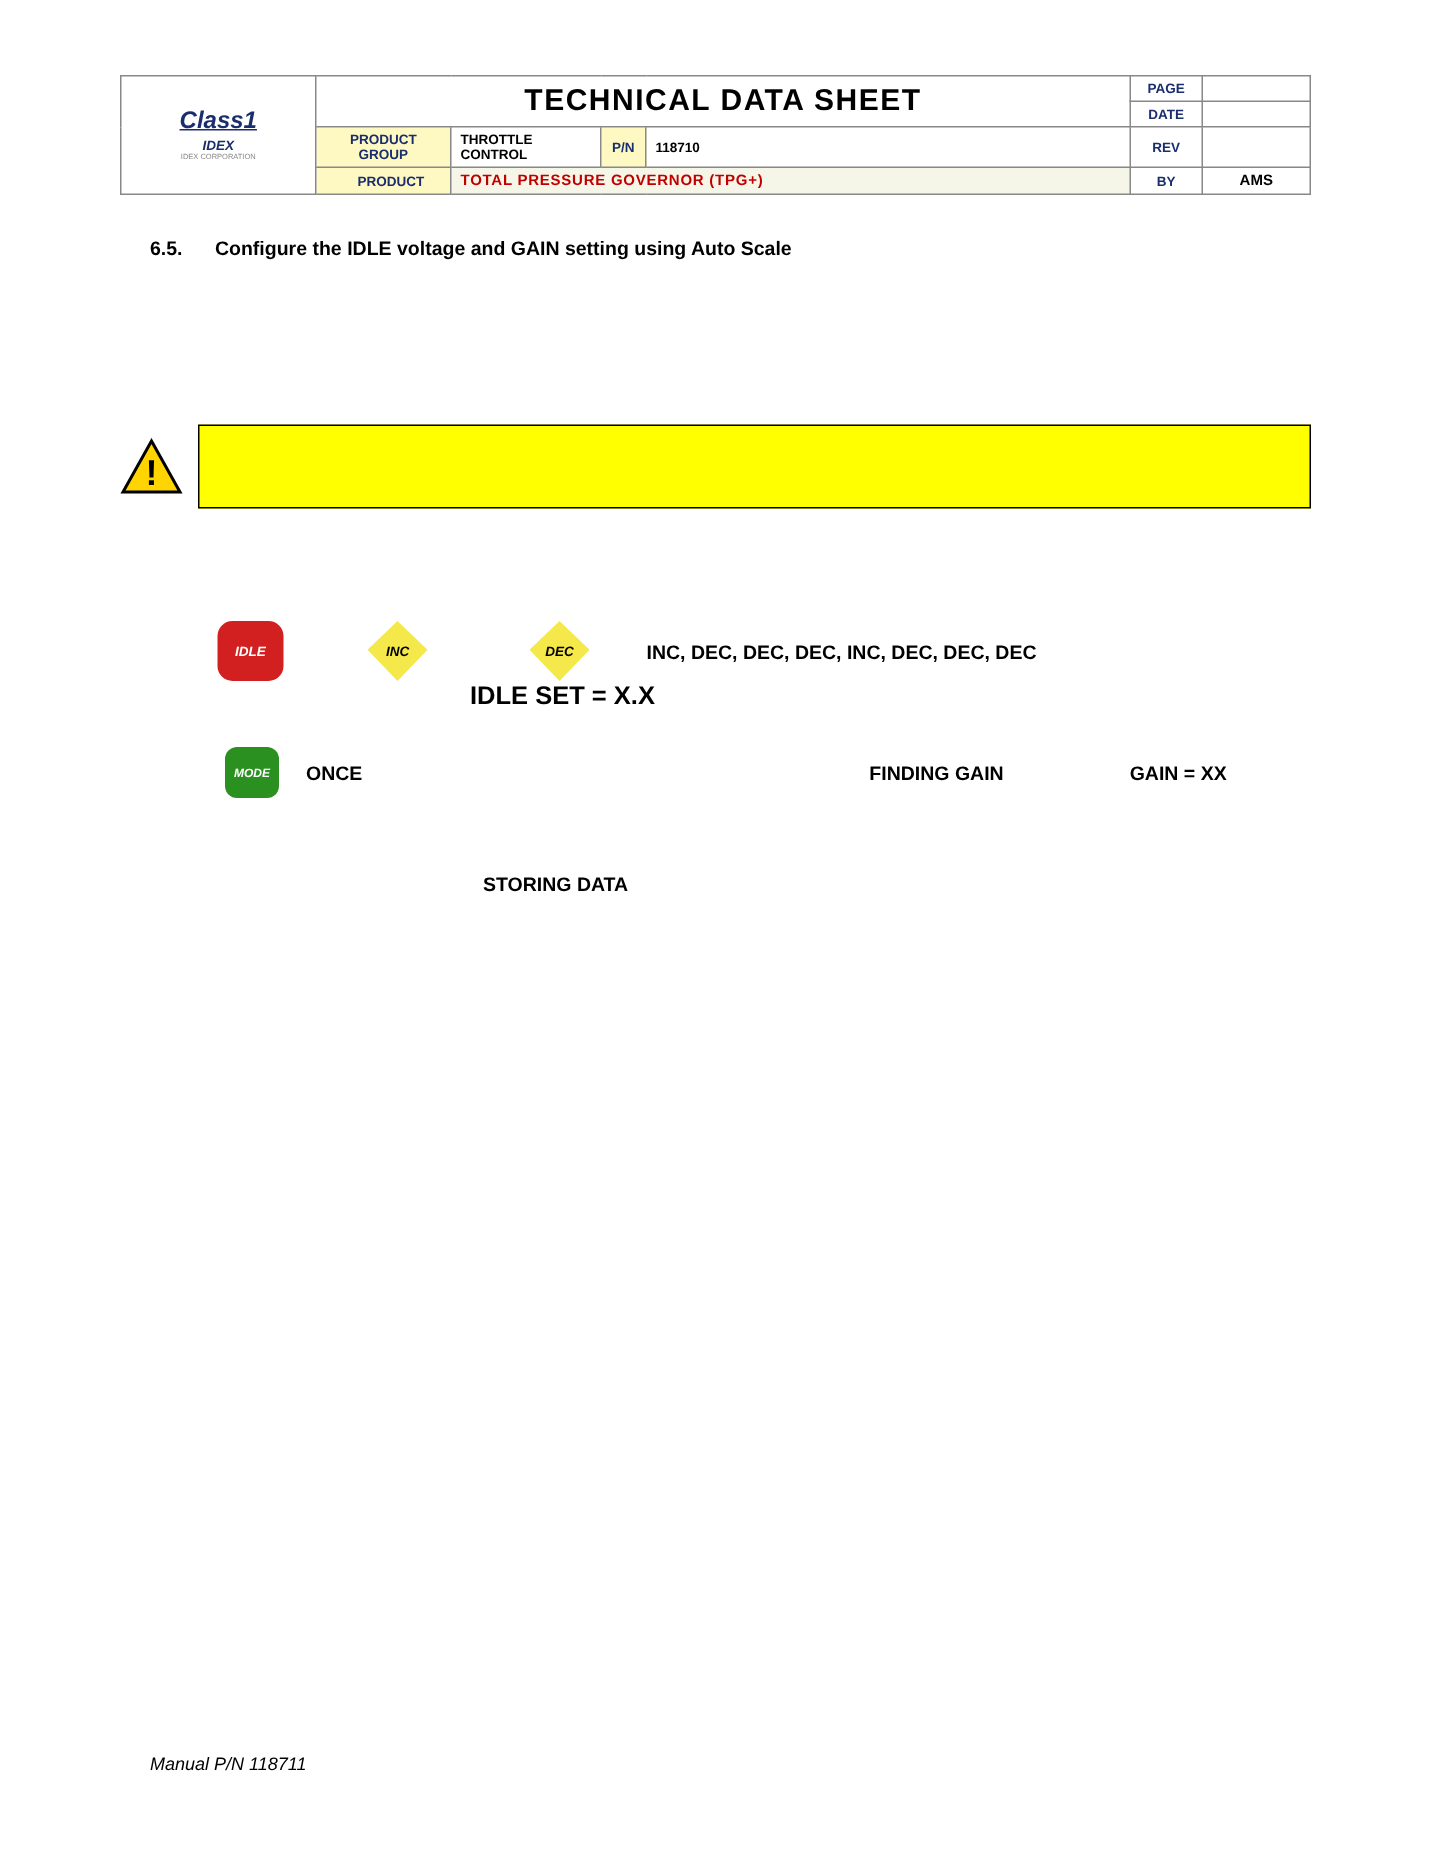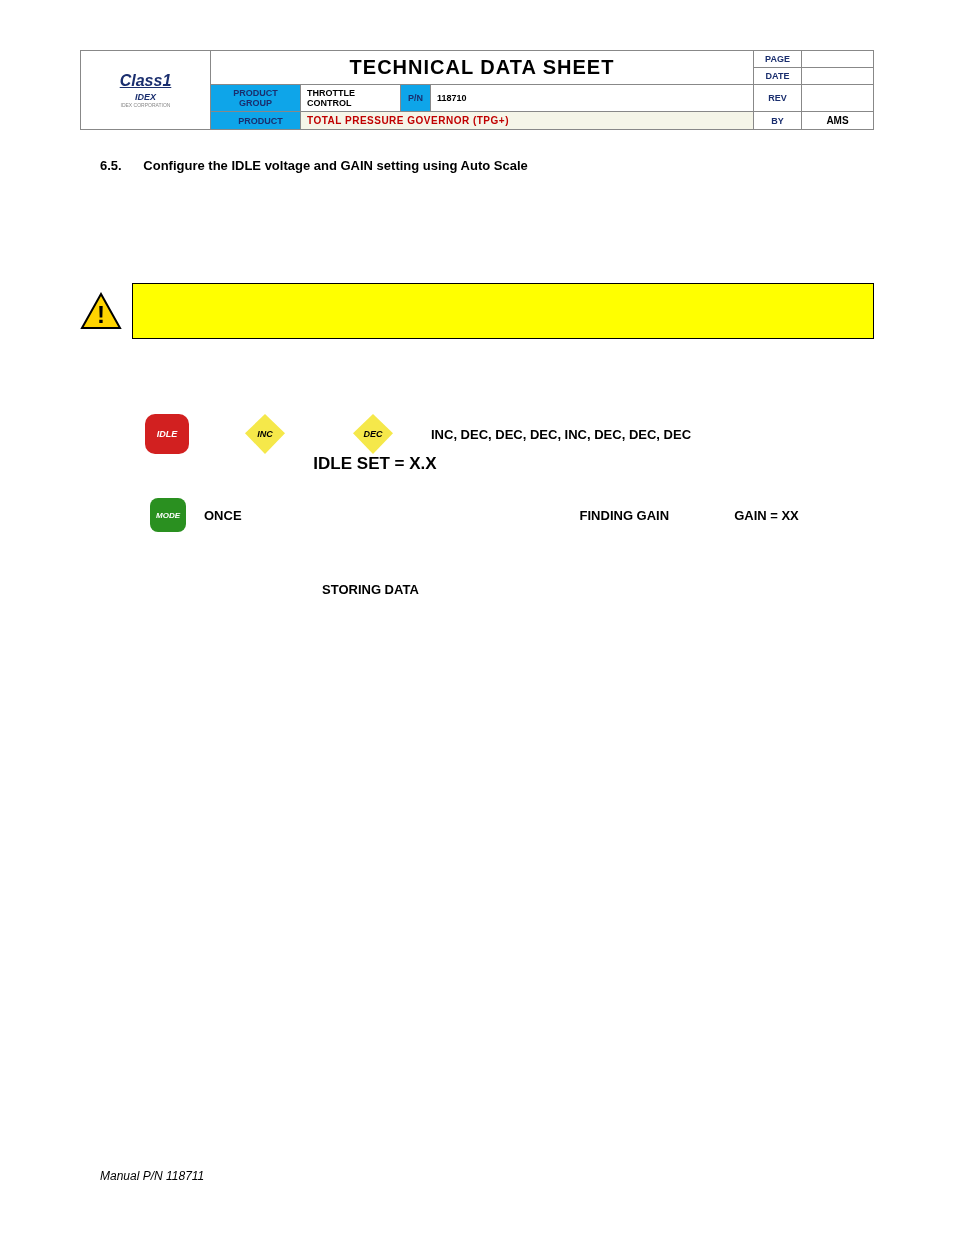--- a/index.html
+++ b/index.html
@@ -66,21 +66,21 @@
       width: 48px;
     }
     .side-value {
       width: 72px;
       text-align: center;
     }
     .blue-label {
       color: #1a2e6e;
       font-weight: bold;
       font-size: 9px;
-      background: #0ea5e9;
+      background: #fef9c3;
     }
     .red-label {
       color: #c00000;
       font-weight: bold;
       font-size: 10px;
       background: #f5f5e8;
       letter-spacing: 0.5px;
     }
     .throttle-cell {
       font-weight: bold;
@@ -184,21 +184,21 @@
       font-size: 13px;
     }
     .finding-label {
       font-weight: bold;
       font-size: 13px;
       margin-left: 320px;
     }
     .gain-label {
       font-weight: bold;
       font-size: 13px;
-      margin-left: 47px;
+      margin-left: 66px;
     }
     .storing-line {
       text-align: left;
       font-weight: bold;
       font-size: 13px;
       margin-top: 50px;
       margin-left: 242px;
     }
     .footer {
       position: absolute;

